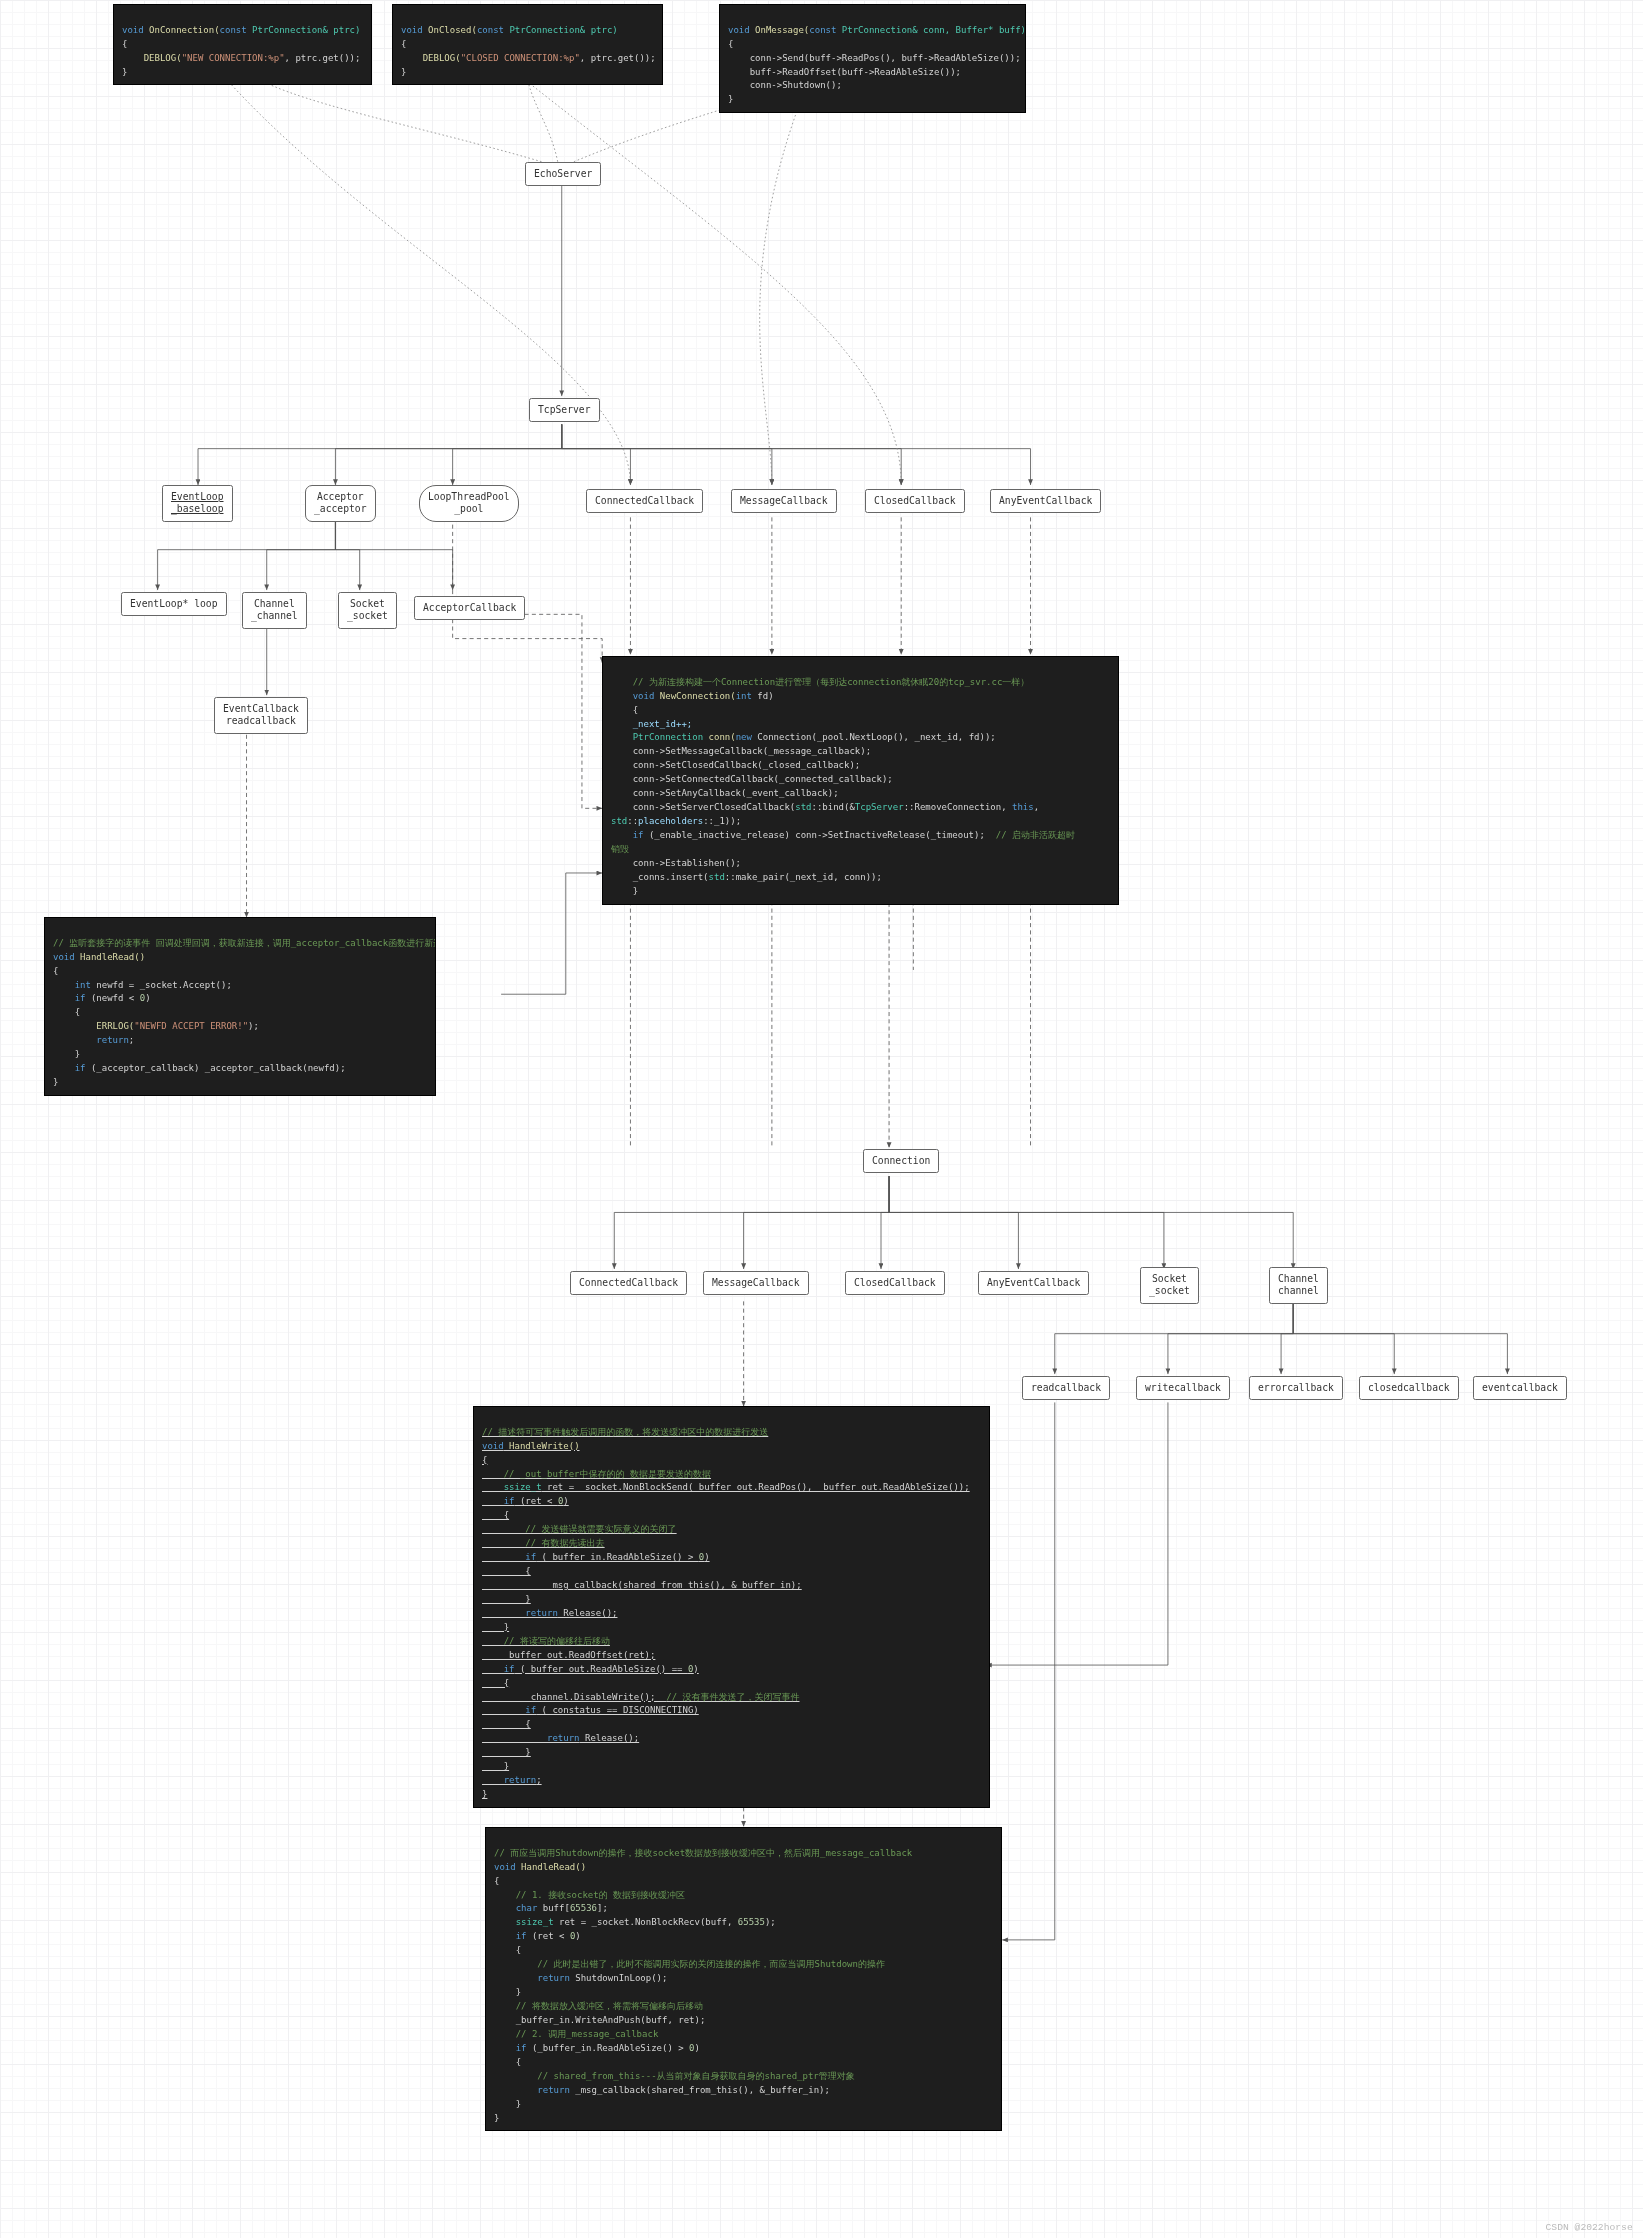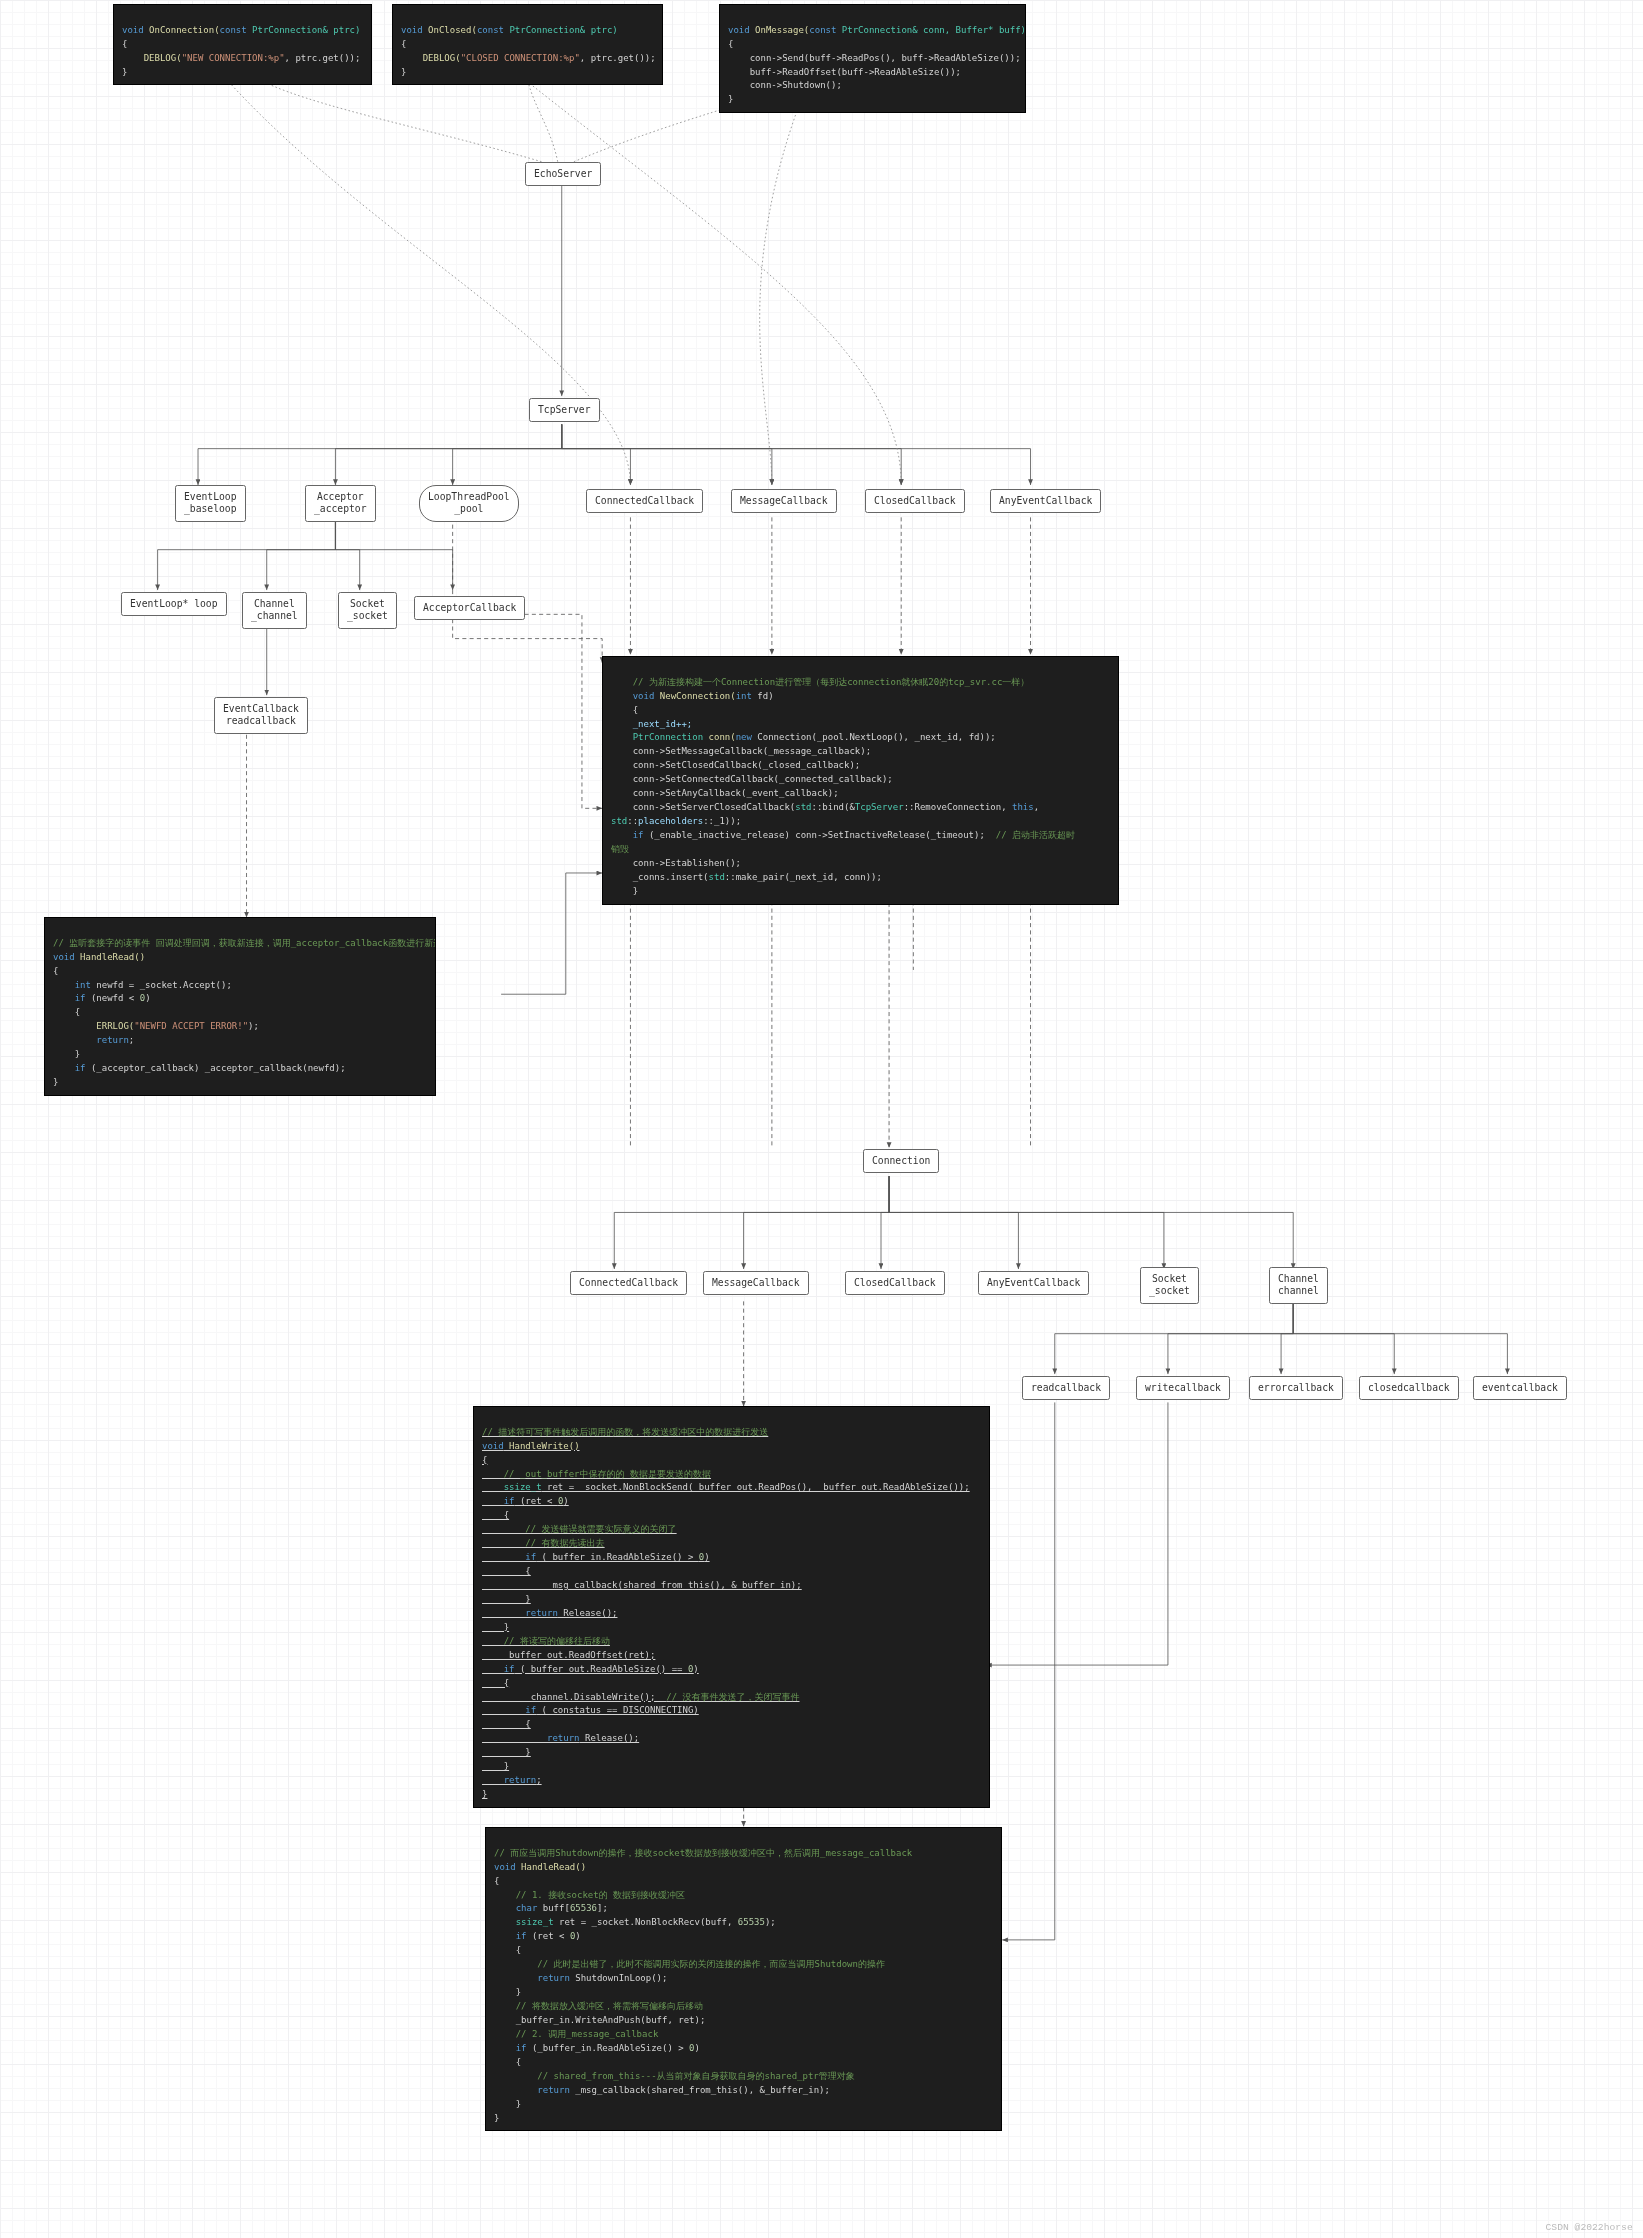--- a/index.html
+++ b/index.html
@@ -154,22 +154,22 @@
 <span class="kw">void</span><span class="fn"> OnMessage(</span><span class="kw">const</span><span class="ty"> PtrConnection&amp; conn, Buffer* buff)</span>
 {
     <span>conn-&gt;Send(buff-&gt;ReadPos(), buff-&gt;ReadAbleSize());</span>
     <span>buff-&gt;ReadOffset(buff-&gt;ReadAbleSize());</span>
     <span>conn-&gt;Shutdown();</span>
 }</div>
 
 <div class="node" style="left:525px;top:162px;">EchoServer</div>
 <div class="node" style="left:529px;top:398px;">TcpServer</div>
 
-<div class="node" style="left:175px;top:485px;">EventLoop<br>_baseloop</div>
-<div class="node" style="left:305px;top:485px;">Acceptor<br>_acceptor</div>
+<div class="node" style="left:162px;top:485px;text-decoration:underline;">EventLoop<br>_baseloop</div>
+<div class="node" style="left:305px;top:485px;border-radius:7px;">Acceptor<br>_acceptor</div>
 <div class="node" style="left:419px;top:485px;border-radius:17px;">LoopThreadPool<br>_pool</div>
 <div class="node" style="left:586px;top:489px;">ConnectedCallback</div>
 <div class="node" style="left:731px;top:489px;">MessageCallback</div>
 <div class="node" style="left:865px;top:489px;">ClosedCallback</div>
 <div class="node" style="left:990px;top:489px;">AnyEventCallback</div>
 
 <div class="node" style="left:121px;top:592px;">EventLoop* loop</div>
 <div class="node" style="left:242px;top:592px;">Channel<br>_channel</div>
 <div class="node" style="left:338px;top:592px;">Socket<br>_socket</div>
 <div class="node" style="left:414px;top:596px;">AcceptorCallback</div>

